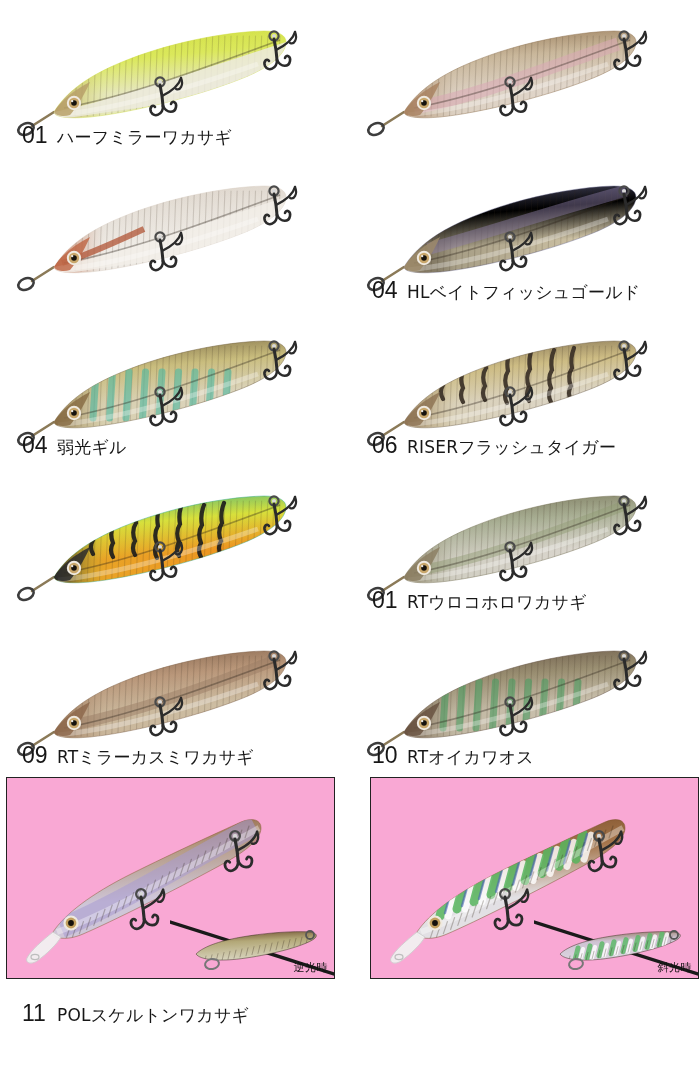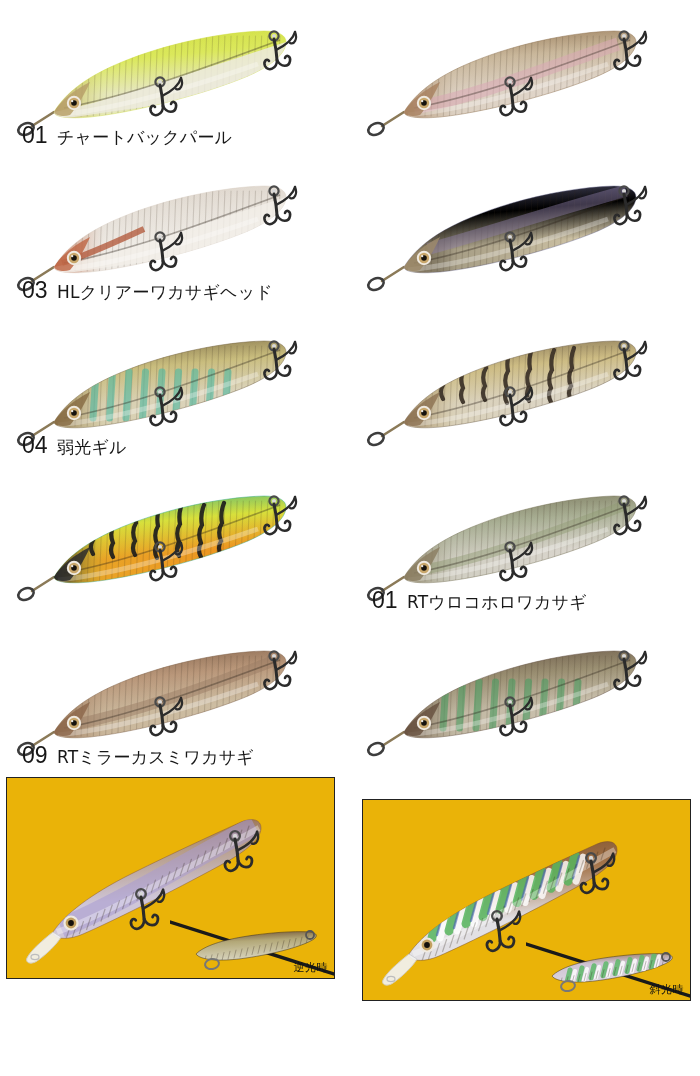--- a/index.html
+++ b/index.html
@@ -48,24 +48,24 @@
     left:18px;top:16px;
     width:306px;height:106px;
   }
   .lure svg{display:block;width:100%;height:100%;overflow:visible;}
 
   
   .panel{
     position:absolute;left:6px;top:2px;
     width:327px;height:200px;
     border:1px solid #222;
-    background:#eab308;
+    background:#f9a8d4;
     overflow:hidden;
   }
-  .panel.right{left:12px;margin-top:22px;}
+  .panel.right{left:20px;}
   .panel-main{position:absolute;left:6px;top:4px;width:290px;height:180px;}
   .panel-main svg{display:block;width:100%;height:100%;overflow:visible;}
   .panel-inset{
     position:absolute;right:0px;bottom:0px;
     width:164px;height:76px;
     overflow:hidden;
   }
   .panel-inset svg{display:block;width:100%;height:100%;}
   .inset-label{
     position:absolute;right:6px;bottom:3px;
@@ -175,21 +175,21 @@
     <circle cx="0" cy="0" r="2.1" fill="#d8d8d8"></circle>
     <path d="M0 3 L2 14 L3 24" stroke="#2b2b2b" stroke-width="3" fill="none" stroke-linecap="round"></path>
     <path d="M3 24 C3 33, -6 36, -9 30 C-11 25, -7 22, -5 25" stroke="#2b2b2b" stroke-width="2.6" fill="none" stroke-linecap="round"></path>
     <path d="M3 24 C7 32, 15 31, 16 25 C17 20, 12 18, 11 22" stroke="#2b2b2b" stroke-width="2.6" fill="none" stroke-linecap="round"></path>
     <path d="M2 14 C10 10, 19 4, 21 -4" stroke="#2b2b2b" stroke-width="2.4" fill="none" stroke-linecap="round"></path>
     <path d="M21 -4 C24 3, 20 9, 16 7" stroke="#2b2b2b" stroke-width="2.2" fill="none" stroke-linecap="round"></path>
   </g>
   </svg>
           </div>
         </div>
-        <div class="caption"><span class="num">01</span><span class="nm">チャートバックパール</span></div>
+        <div class="caption"><span class="num">01</span><span class="nm">ハーフミラーワカサギ</span></div>
       </div>
       <div class="cell">
         <div class="stage">
           <div class="lure">
   <svg viewBox="0 0 306 106" preserveAspectRatio="xMidYMid meet">
     <defs>
       <linearGradient id="g1" x1="0" y1="0" x2="0.25" y2="1">
         <stop offset="0%" stop-color="#8a6a46"></stop>
         <stop offset="38%" stop-color="#c9b79b"></stop>
         <stop offset="74%" stop-color="#e3d9cf"></stop>
@@ -385,21 +385,20 @@
     <circle cx="0" cy="0" r="2.1" fill="#d8d8d8"></circle>
     <path d="M0 3 L2 14 L3 24" stroke="#2b2b2b" stroke-width="3" fill="none" stroke-linecap="round"></path>
     <path d="M3 24 C3 33, -6 36, -9 30 C-11 25, -7 22, -5 25" stroke="#2b2b2b" stroke-width="2.6" fill="none" stroke-linecap="round"></path>
     <path d="M3 24 C7 32, 15 31, 16 25 C17 20, 12 18, 11 22" stroke="#2b2b2b" stroke-width="2.6" fill="none" stroke-linecap="round"></path>
     <path d="M2 14 C10 10, 19 4, 21 -4" stroke="#2b2b2b" stroke-width="2.4" fill="none" stroke-linecap="round"></path>
     <path d="M21 -4 C24 3, 20 9, 16 7" stroke="#2b2b2b" stroke-width="2.2" fill="none" stroke-linecap="round"></path>
   </g>
   </svg>
           </div>
         </div>
-        <div class="caption"><span class="num">03</span><span class="nm">HLクリアーワカサギヘッド</span></div>
       </div>
       <div class="cell">
         <div class="stage">
           <div class="lure">
   <svg viewBox="0 0 306 106" preserveAspectRatio="xMidYMid meet">
     <defs>
       <linearGradient id="g3" x1="0" y1="0" x2="0.25" y2="1">
         <stop offset="0%" stop-color="#6b6a8e"></stop>
         <stop offset="38%" stop-color="#c9a košice"></stop>
         <stop offset="74%" stop-color="#ded2b2"></stop>
@@ -490,20 +489,21 @@
     <circle cx="0" cy="0" r="2.1" fill="#d8d8d8"></circle>
     <path d="M0 3 L2 14 L3 24" stroke="#2b2b2b" stroke-width="3" fill="none" stroke-linecap="round"></path>
     <path d="M3 24 C3 33, -6 36, -9 30 C-11 25, -7 22, -5 25" stroke="#2b2b2b" stroke-width="2.6" fill="none" stroke-linecap="round"></path>
     <path d="M3 24 C7 32, 15 31, 16 25 C17 20, 12 18, 11 22" stroke="#2b2b2b" stroke-width="2.6" fill="none" stroke-linecap="round"></path>
     <path d="M2 14 C10 10, 19 4, 21 -4" stroke="#2b2b2b" stroke-width="2.4" fill="none" stroke-linecap="round"></path>
     <path d="M21 -4 C24 3, 20 9, 16 7" stroke="#2b2b2b" stroke-width="2.2" fill="none" stroke-linecap="round"></path>
   </g>
   </svg>
           </div>
         </div>
+        <div class="caption"><span class="num">04</span><span class="nm">HLベイトフィッシュゴールド</span></div>
       </div>
       <div class="cell">
         <div class="stage">
           <div class="lure">
   <svg viewBox="0 0 306 106" preserveAspectRatio="xMidYMid meet">
     <defs>
       <linearGradient id="g4" x1="0" y1="0" x2="0.25" y2="1">
         <stop offset="0%" stop-color="#6d5b3a"></stop>
         <stop offset="38%" stop-color="#c9bd7e"></stop>
         <stop offset="74%" stop-color="#ddd6c2"></stop>
@@ -712,20 +712,21 @@
     <circle cx="0" cy="0" r="2.1" fill="#d8d8d8"></circle>
     <path d="M0 3 L2 14 L3 24" stroke="#2b2b2b" stroke-width="3" fill="none" stroke-linecap="round"></path>
     <path d="M3 24 C3 33, -6 36, -9 30 C-11 25, -7 22, -5 25" stroke="#2b2b2b" stroke-width="2.6" fill="none" stroke-linecap="round"></path>
     <path d="M3 24 C7 32, 15 31, 16 25 C17 20, 12 18, 11 22" stroke="#2b2b2b" stroke-width="2.6" fill="none" stroke-linecap="round"></path>
     <path d="M2 14 C10 10, 19 4, 21 -4" stroke="#2b2b2b" stroke-width="2.4" fill="none" stroke-linecap="round"></path>
     <path d="M21 -4 C24 3, 20 9, 16 7" stroke="#2b2b2b" stroke-width="2.2" fill="none" stroke-linecap="round"></path>
   </g>
   </svg>
           </div>
         </div>
+        <div class="caption"><span class="num">06</span><span class="nm">RISERフラッシュタイガー</span></div>
       </div>
       <div class="cell">
         <div class="stage">
           <div class="lure">
   <svg viewBox="0 0 306 106" preserveAspectRatio="xMidYMid meet">
     <defs>
       <linearGradient id="g6" x1="0" y1="0" x2="0.25" y2="1">
         <stop offset="0%" stop-color="#2fa98c"></stop>
         <stop offset="38%" stop-color="#d7e03c"></stop>
         <stop offset="74%" stop-color="#ef8f1f"></stop>
@@ -1143,20 +1144,21 @@
     <circle cx="0" cy="0" r="2.1" fill="#d8d8d8"></circle>
     <path d="M0 3 L2 14 L3 24" stroke="#2b2b2b" stroke-width="3" fill="none" stroke-linecap="round"></path>
     <path d="M3 24 C3 33, -6 36, -9 30 C-11 25, -7 22, -5 25" stroke="#2b2b2b" stroke-width="2.6" fill="none" stroke-linecap="round"></path>
     <path d="M3 24 C7 32, 15 31, 16 25 C17 20, 12 18, 11 22" stroke="#2b2b2b" stroke-width="2.6" fill="none" stroke-linecap="round"></path>
     <path d="M2 14 C10 10, 19 4, 21 -4" stroke="#2b2b2b" stroke-width="2.4" fill="none" stroke-linecap="round"></path>
     <path d="M21 -4 C24 3, 20 9, 16 7" stroke="#2b2b2b" stroke-width="2.2" fill="none" stroke-linecap="round"></path>
   </g>
   </svg>
           </div>
         </div>
+        <div class="caption"><span class="num">10</span><span class="nm">RTオイカワオス</span></div>
       </div>
       <div class="cell boxed">
         <div class="panel">
           <div class="panel-main">
   <svg viewBox="0 0 290 180" preserveAspectRatio="xMidYMid meet">
     <defs>
       <linearGradient id="pg10" x1="0.1" y1="0" x2="0.3" y2="1">
         <stop offset="0%" stop-color="#8a5a33"></stop>
         <stop offset="34%" stop-color="#b59a84"></stop>
         <stop offset="70%" stop-color="#cfc6d8"></stop>
@@ -1261,20 +1263,21 @@
                 <path d="M126 36.35294117647059 l-2 8" stroke="rgba(50,38,26,.3)" stroke-width="1" stroke-linecap="round"></path>
                 <path d="M132 35.17647058823529 l-2 8" stroke="rgba(50,38,26,.3)" stroke-width="1" stroke-linecap="round"></path>
                 <path d="M138 34 l-2 8" stroke="rgba(50,38,26,.3)" stroke-width="1" stroke-linecap="round"></path>
     </g>
     <circle cx="140" cy="33" r="4" fill="none" stroke="#555" stroke-width="1.8"></circle>
     <ellipse cx="42" cy="62" rx="7" ry="5" fill="none" stroke="#777" stroke-width="2" transform="rotate(-10 42 62)"></ellipse>
   </svg>
           </div>
           <div class="inset-label">逆光時</div>
         </div>
+        <div class="caption"><span class="num">11</span><span class="nm">POLスケルトンワカサギ</span></div>
       </div>
       <div class="cell boxed">
         <div class="panel right">
           <div class="panel-main">
   <svg viewBox="0 0 290 180" preserveAspectRatio="xMidYMid meet">
     <defs>
       <linearGradient id="pg11" x1="0.1" y1="0" x2="0.3" y2="1">
         <stop offset="0%" stop-color="#7b4f2a"></stop>
         <stop offset="34%" stop-color="#a4744a"></stop>
         <stop offset="70%" stop-color="#e2e0e4"></stop>

